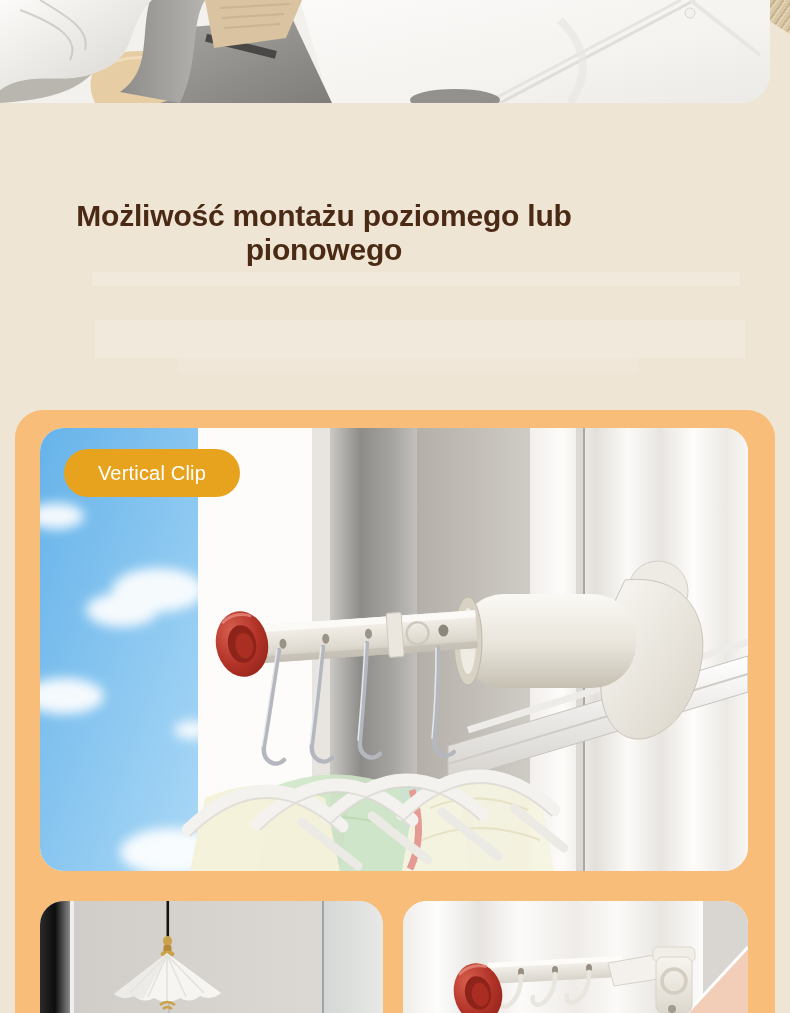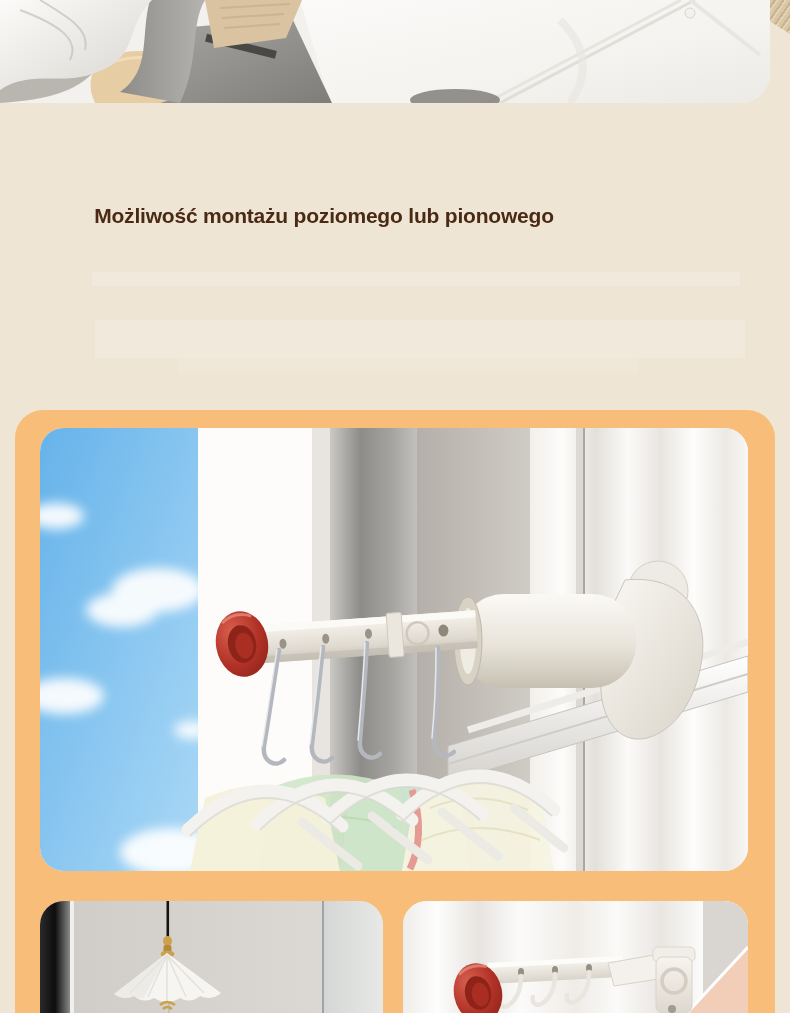--- a/index.html
+++ b/index.html
@@ -16,21 +16,21 @@
     position:absolute;top:0;left:736px;width:54px;height:34px;z-index:1;
     clip-path:polygon(0 0,100% 0,100% 100%);
     background:repeating-linear-gradient(125deg,#d9c6a6 0 3px,#c8b38f 3px 5px,#e2d2b4 5px 7px);
   }
   .ghost{position:absolute;background:rgba(255,255,255,0.16);z-index:1;}
   .g1{left:92px;top:272px;width:648px;height:14px;}
   .g2{left:95px;top:320px;width:650px;height:38px;}
   .g3{left:178px;top:358px;width:460px;height:15px;background:rgba(255,255,255,0.10);}
   .heading{
     position:absolute;top:199px;left:0;width:648px;z-index:3;
-    text-align:center;font-weight:bold;font-size:21px;line-height:34px;
+    text-align:center;font-weight:bold;font-size:30px;line-height:34px;
     color:#4a2a14;letter-spacing:-0.2px;
   }
   .heading span{display:block;}
   .orange-panel{
     position:absolute;left:15px;top:410px;width:760px;height:603px;
     background:#f8bd78;border-radius:28px 28px 0 0;z-index:2;
   }
   .main-card{
     position:absolute;left:25px;top:18px;width:708px;height:443px;
     border-radius:24px;overflow:hidden;background:#ffffff;
@@ -252,20 +252,23 @@
           <path d="M364,392 Q438,320 512,388"></path>
         </g>
         <g stroke="#eceae5" stroke-width="9" stroke-linecap="round">
           <path d="M262,394 L318,438"></path>
           <path d="M332,388 L388,432"></path>
           <path d="M402,384 L458,428"></path>
           <path d="M474,380 L524,420"></path>
         </g>
       </g>
     </svg>
+    <div class="badge">
+      <span>Vertical Clip</span>
+    </div>
   </div>
 
   <div class="card-left">
     <svg width="343" height="112" viewBox="0 0 343 112">
       <defs>
         <linearGradient id="lwall" x1="0" y1="0" x2="1" y2="0">
           <stop offset="0" stop-color="#cfccc8"></stop>
             <stop offset="1" stop-color="#dedbd7"></stop>
         </linearGradient>
         <linearGradient id="ldark" x1="0" y1="0" x2="1" y2="0">

